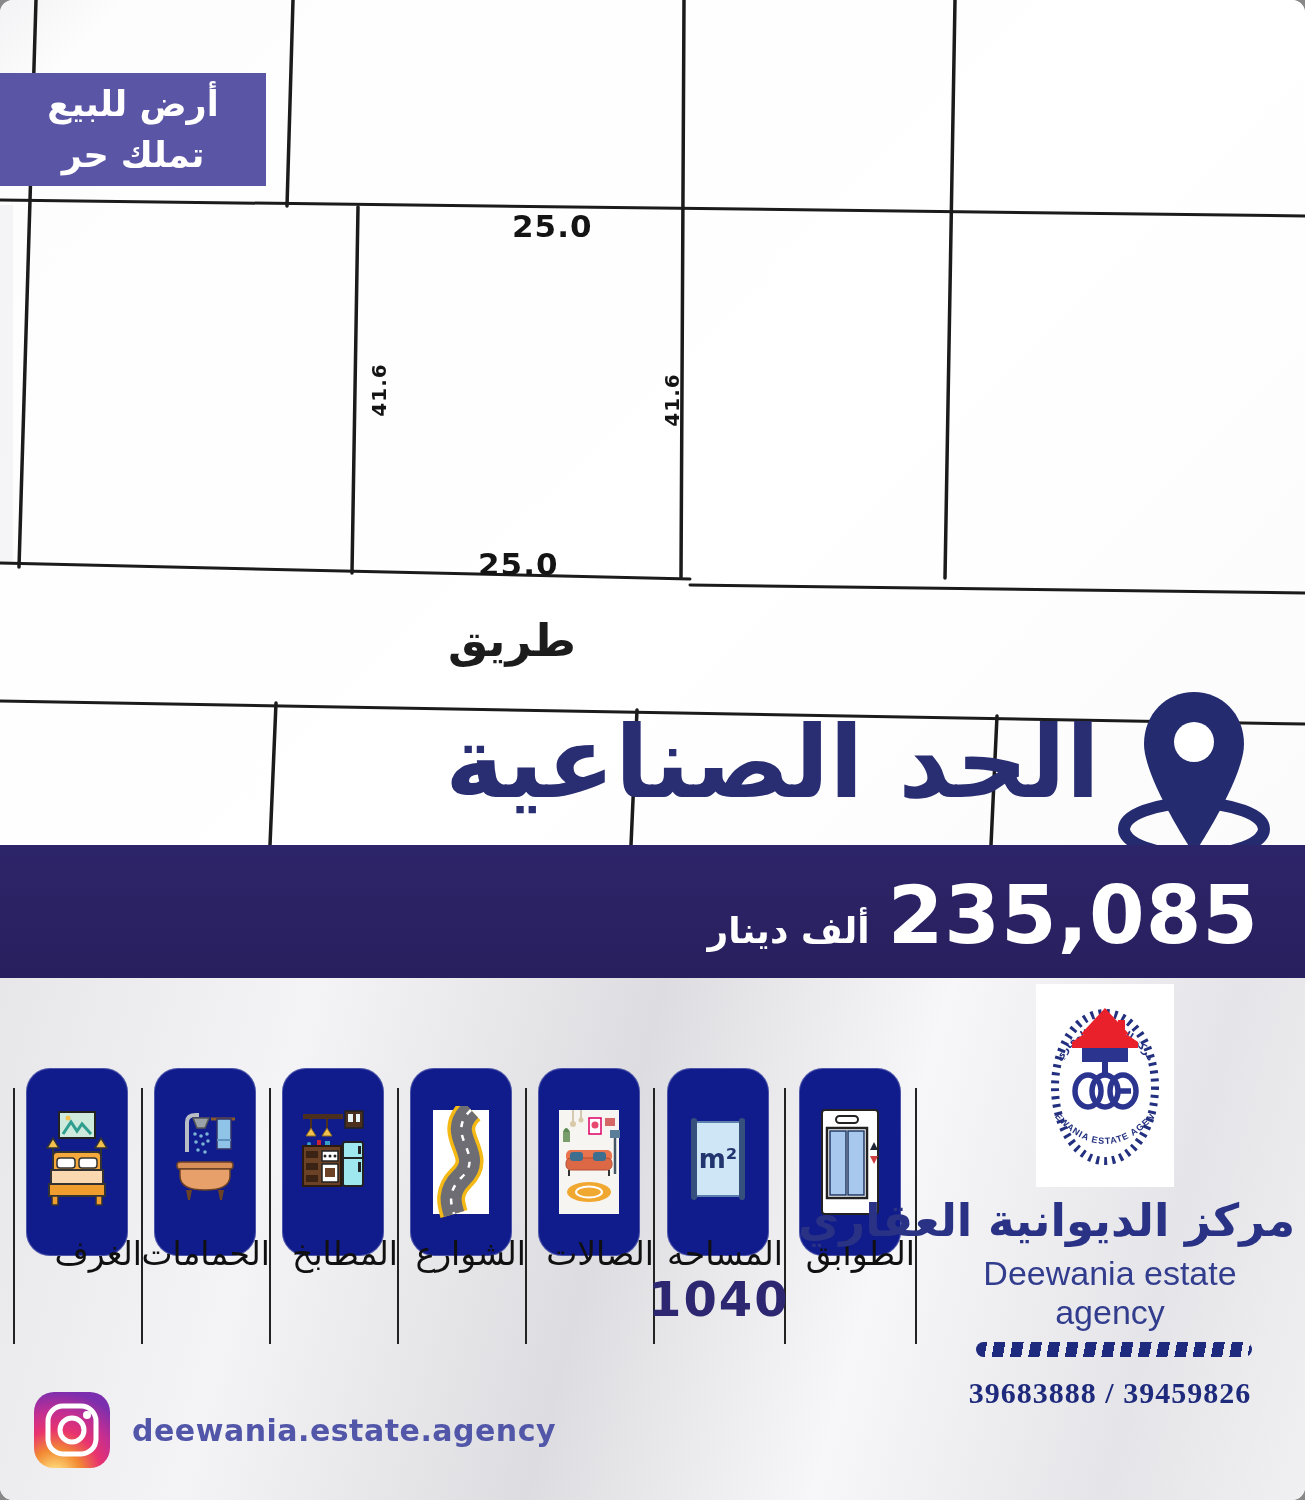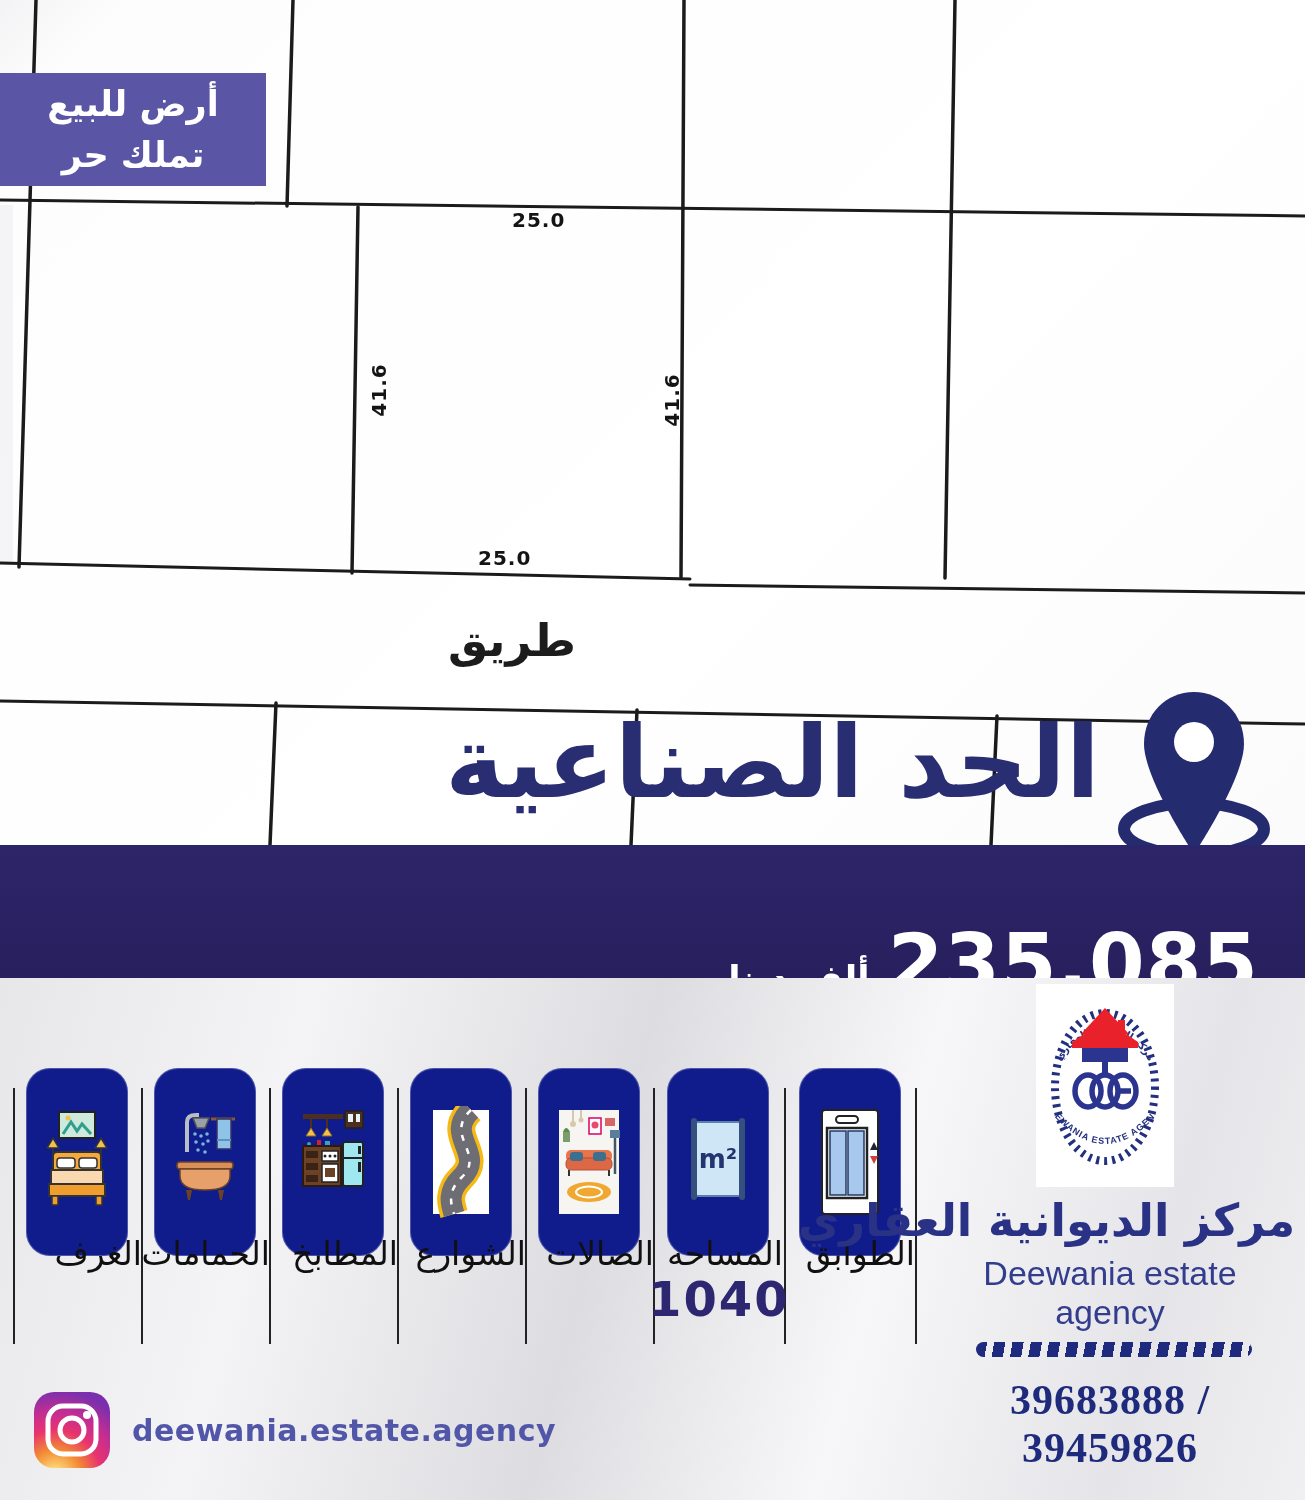--- a/index.html
+++ b/index.html
@@ -1,37 +1,37 @@
 <!DOCTYPE html>
 <html lang="ar"><head>
 <meta charset="utf-8">
 <style>
   html,body{margin:0;padding:0;background:#888;}
   .canvas{position:relative;width:1305px;height:1500px;overflow:hidden;
-          font-family:"DejaVu Sans",sans-serif;background:#fff;}
+          font-family:"DejaVu Sans",sans-serif;background:#fff;border-radius:13px;}
   .abs{position:absolute;}
 
   
   .map-area{left:0;top:0;width:1305px;height:845px;
     background:linear-gradient(135deg,#f3f3f5 0%,#fdfdfd 6%,#ffffff 60%,#fbfbfc 100%);}
   .map-svg{position:absolute;left:0;top:0;}
   .badge{left:0;top:73px;width:266px;height:113px;background:#5b55a5;color:#fff;
     display:flex;flex-direction:column;justify-content:center;align-items:center;
     font-size:35px;font-weight:bold;line-height:1.45;direction:rtl;text-align:center;}
-  .dim{color:#141414;font-weight:bold;font-size:20px;letter-spacing:1px;}
+  .dim{color:#141414;font-weight:bold;font-size:31px;letter-spacing:1px;}
   .dim-rot{transform:rotate(-90deg);transform-origin:center;font-size:20px;}
   .road-label{color:#1c1c1c;font-weight:bold;font-size:45px;direction:rtl;}
   .loc-heading{left:360px;top:703px;width:740px;text-align:right;direction:rtl;
     font-size:100px;font-weight:bold;color:#292d72;line-height:1.2;}
 
   
   .price-band{left:0;top:845px;width:1305px;height:133px;
     background:linear-gradient(180deg,#2d2569 0%,#281f5e 100%);
     display:flex;direction:rtl;align-items:baseline;padding:24px 46px 0 0;box-sizing:border-box;}
-  .price-amount{color:#fff;font-size:80px;font-weight:bold;letter-spacing:1px;direction:ltr;margin-top:48px;}
+  .price-amount{color:#fff;font-size:80px;font-weight:bold;letter-spacing:1px;direction:ltr;}
   .price-unit{color:#fff;font-size:36px;font-weight:bold;margin-right:18px;}
 
   
   .bottom{left:0;top:978px;width:1305px;height:522px;
     background:linear-gradient(105deg,#e7e7ea 0%,#f4f4f6 22%,#dddde1 46%,#f7f7f9 66%,#e5e5e9 86%,#f0f0f2 100%);}
   .divider{width:2px;background:#232323;top:110px;height:256px;}
   .tile{top:90px;width:102px;height:188px;border-radius:24px;background:#101b8c;
     display:flex;align-items:center;justify-content:center;box-shadow:0 0 0 1px rgba(255,255,255,.25) inset;}
   .feat-label{top:256px;width:130px;margin-left:-65px;text-align:right;
     font-size:33px;font-weight:normal;color:#101010;direction:rtl;white-space:nowrap;}
@@ -39,21 +39,21 @@
     font-size:48px;font-weight:bold;color:#2d2670;letter-spacing:2px;}
 
   .logo-card{left:1036px;top:6px;width:138px;height:203px;background:#fff;}
   .agency-ar{left:925px;top:216px;width:370px;text-align:center;direction:rtl;
     font-size:45px;font-weight:bold;color:#2a3285;white-space:nowrap;}
   .agency-en{left:925px;top:276px;width:370px;text-align:center;
     font-family:"Liberation Sans",sans-serif;font-size:34px;color:#333d8e;}
   .rope{left:976px;top:364px;width:276px;height:15px;border-radius:8px;
     background:repeating-linear-gradient(100deg,#1e2a7e 0 11px,rgba(0,0,0,0) 11px 18px);}
   .phones{left:925px;top:398px;width:370px;text-align:center;direction:ltr;
-    font-family:"Liberation Serif","DejaVu Serif",serif;font-size:42px;font-weight:bold;
+    font-family:"Liberation Serif","DejaVu Serif",serif;font-size:30px;font-weight:bold;
     color:#1e2a7c;letter-spacing:1px;}
 
   .insta-wrap{left:34px;top:414px;display:flex;align-items:center;gap:22px;}
   .insta-icon{width:76px;height:76px;border-radius:20px;
     background:radial-gradient(circle at 28% 110%,#fdd373 8%,#f28a33 26%,#e8336f 46%,#c22e92 64%,#7b2fae 85%);
     display:flex;align-items:center;justify-content:center;}
   .insta-handle{font-size:30px;font-weight:bold;color:#5156a8;letter-spacing:.5px;text-align:right;}
 </style>
 </head>
 <body>

